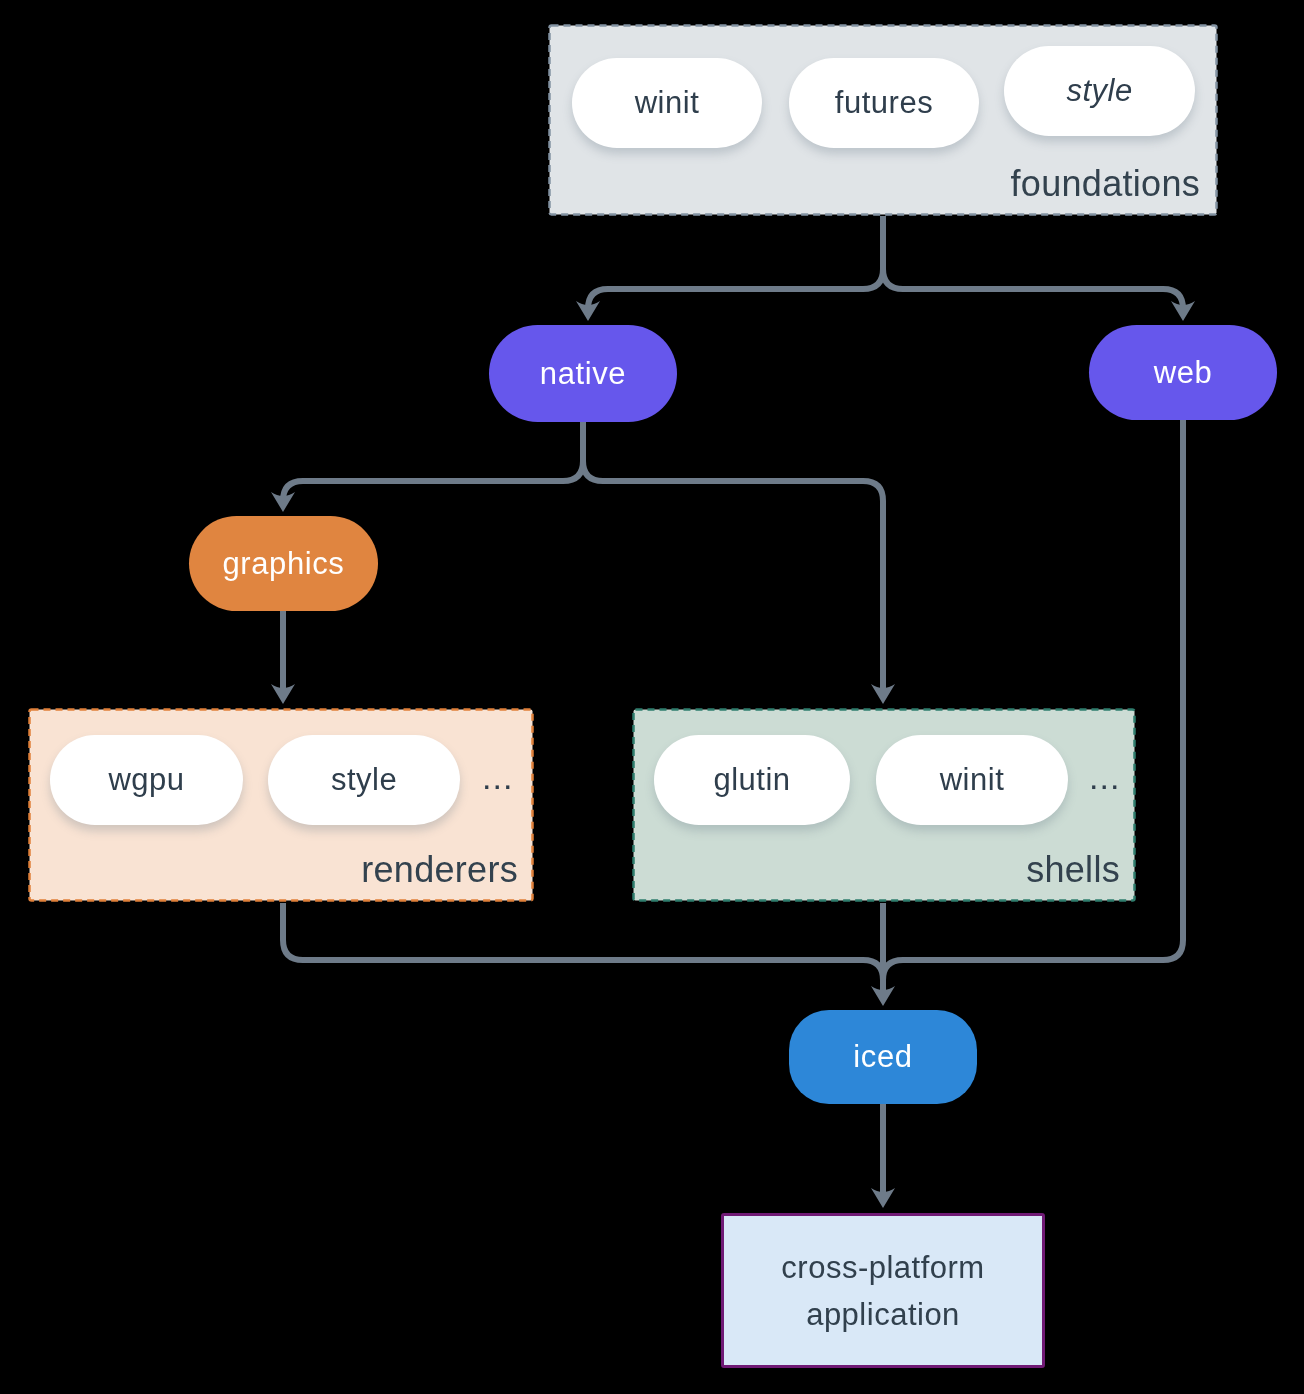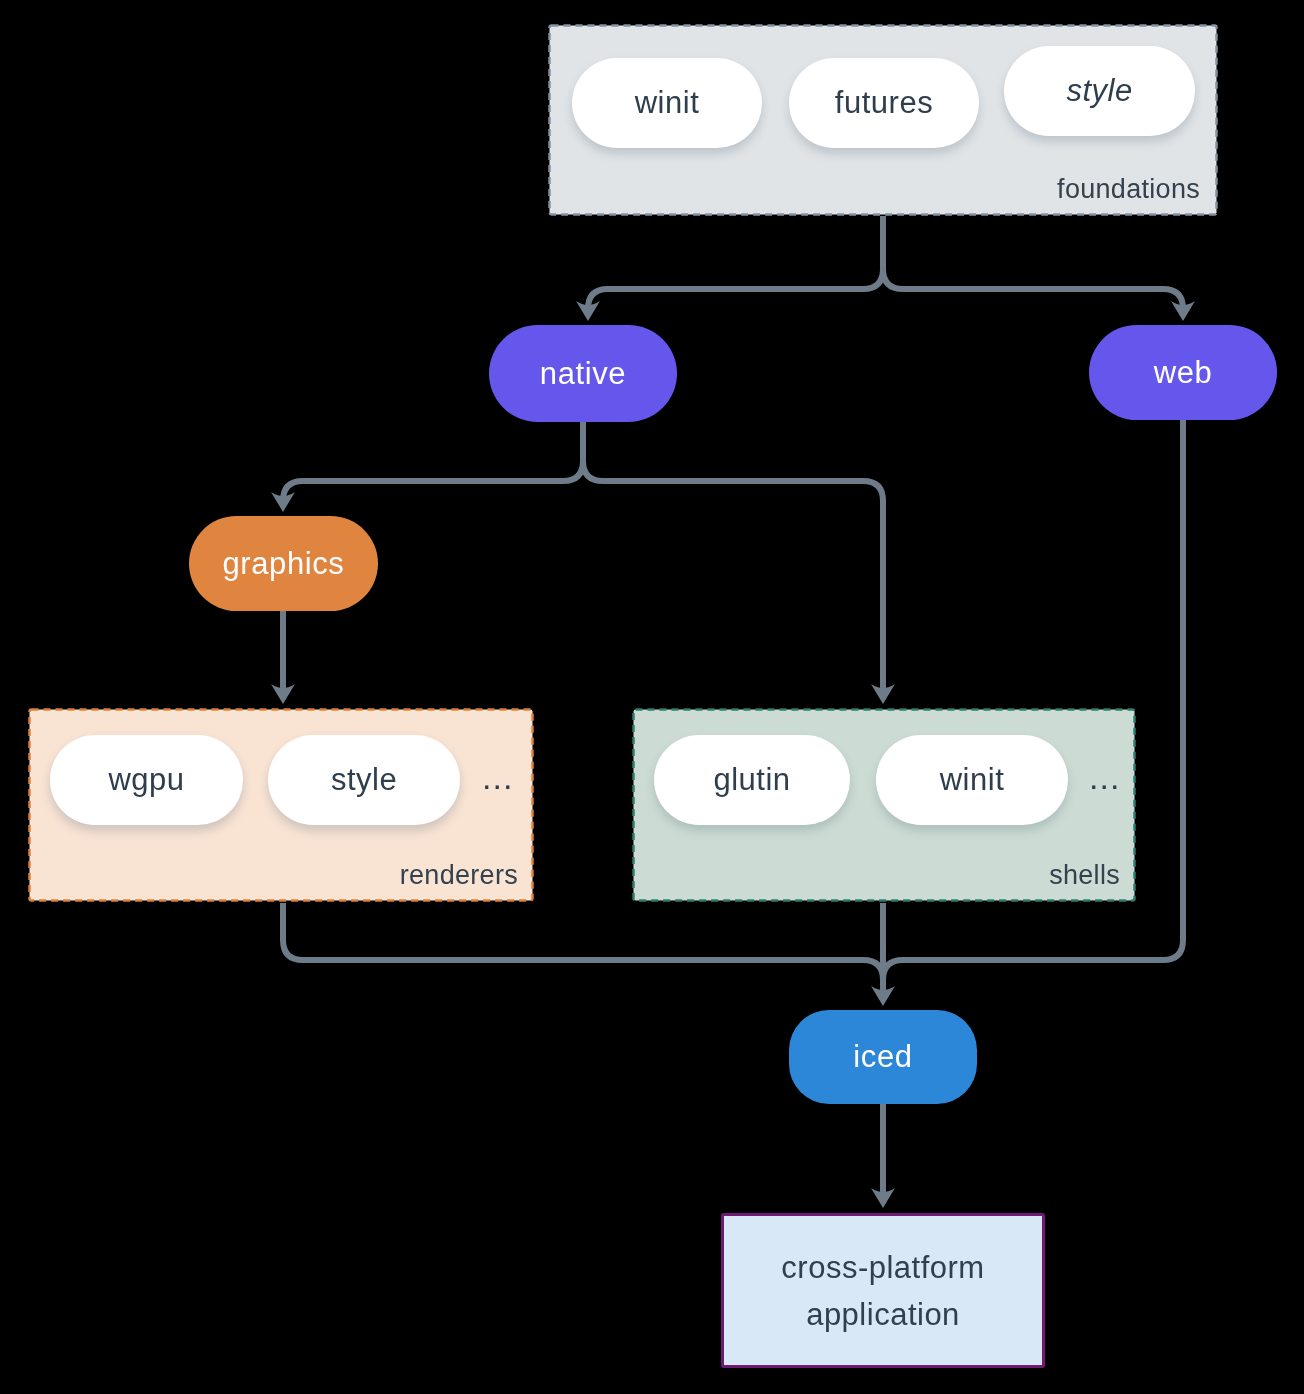--- a/index.html
+++ b/index.html
@@ -10,21 +10,21 @@
     font-family:"Liberation Sans","DejaVu Sans",sans-serif;
     overflow:hidden;
   }
   #connectors{position:absolute;left:0;top:0;z-index:0;}
   .edge{stroke:#6e7b89;stroke-width:6;fill:none;}
   .arrowhead{fill:#6e7b89;stroke:none;}
 
   .group{position:absolute;z-index:1;}
   .group-label{
     position:absolute;right:16px;bottom:10px;
-    font-size:27px;color:#33424e;letter-spacing:0.3px;
+    font-size:36px;color:#33424e;letter-spacing:0.3px;
   }
   .white-pill{
     position:absolute;height:90px;border-radius:46px;background:#ffffff;
     display:flex;align-items:center;justify-content:center;
     font-size:31px;color:#2f3e4c;letter-spacing:0.5px;
     box-shadow:0 6px 10px rgba(100,118,134,0.28);
   }
   .ellipsis{
     position:absolute;font-size:34px;color:#2f3e4c;letter-spacing:1px;
   }

